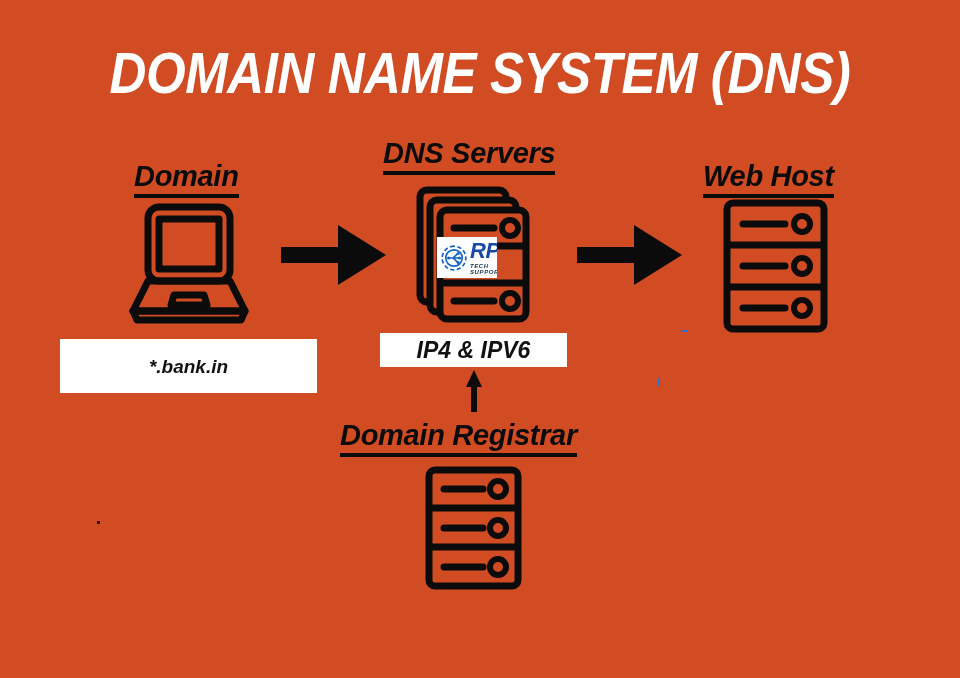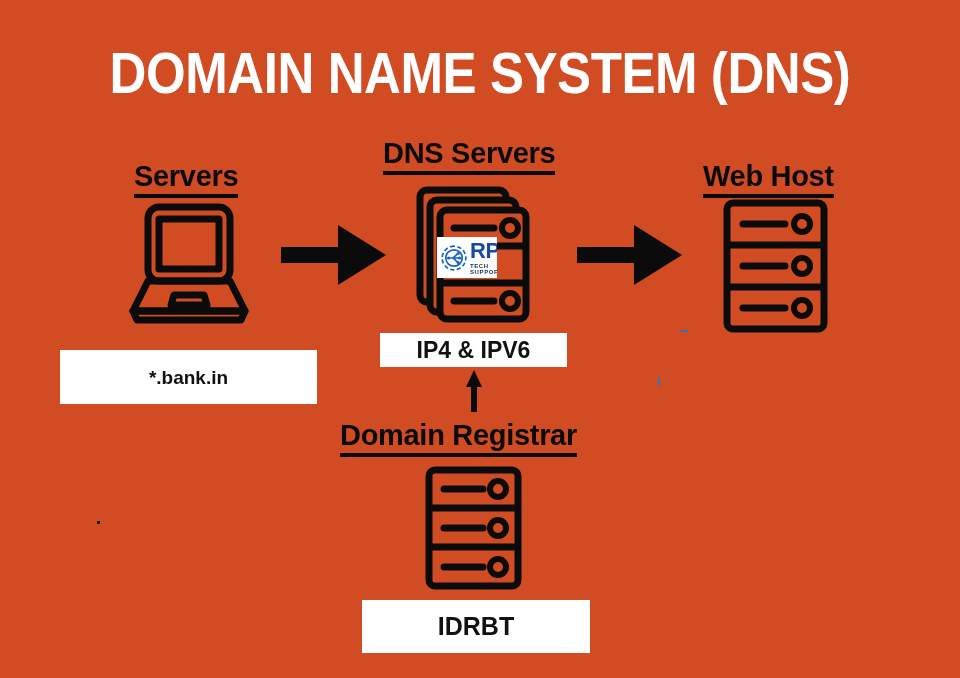--- a/index.html
+++ b/index.html
@@ -2,21 +2,21 @@
 <html><head>
 <meta charset="utf-8">
 <style>
   html,body{margin:0;padding:0;}
   body{
     width:960px;height:678px;overflow:hidden;
     background:#d24c23;
     font-family:"Liberation Sans", sans-serif;
     position:relative;
   }
-  .stage{position:absolute;inset:0;}
+  .stage{position:absolute;inset:0;font-style:italic;}
 
   
   .title{
     position:absolute;left:0;top:44px;width:960px;
     text-align:center;
     color:#ffffff;
     font-weight:bold;
     font-size:58px;
     letter-spacing:-0.5px;
     line-height:1;
@@ -43,21 +43,21 @@
 
   
   .vbox{
     position:absolute;
     background:#ffffff;
     display:flex;align-items:center;justify-content:center;
     color:#111;
     font-weight:bold;
     line-height:1;
   }
-  .vbox-bank{left:60px;top:350px;width:257px;height:54px;font-size:19px;}
+  .vbox-bank{left:60px;top:339px;width:257px;height:54px;font-size:19px;}
   .vbox-ip{left:380px;top:333px;width:187px;height:34px;font-size:23px;}
   .vbox-idrbt{left:362px;top:600px;width:228px;height:53px;font-size:25px;}
 
   
   .h-arrow{position:absolute;height:70px;}
   .h-arrow .shaft{
     position:absolute;left:0;top:27px;height:16px;background:#0b0b0b;
   }
   .h-arrow .head{
     position:absolute;top:5px;
@@ -122,21 +122,21 @@
   .art-b1{left:681px;top:330px;width:7px;height:2px;background:#2f6fd0;}
   .art-b2{left:658px;top:378px;width:2px;height:8px;background:#2f6fd0;}
 </style>
 </head>
 <body>
 
 <div class="stage">
 
   <div class="title">DOMAIN NAME SYSTEM (DNS)</div>
 
-  <div class="caption cap-visitor">Servers</div>
+  <div class="caption cap-visitor">Domain</div>
 
   <div class="laptop">
     <svg viewBox="0 0 124 122" width="124" height="122" aria-hidden="true">
       <g fill="none" stroke="#0b0b0b" stroke-width="7" stroke-linejoin="round">
         <rect x="21" y="4" width="82" height="74" rx="11"></rect>
         <rect x="32" y="16" width="60" height="50"></rect>
         <path d="M21 78 L6 108 L118 108 L103 78 Z"></path>
         <path d="M44 102 L47 92 L77 92 L80 102 Z"></path>
         <path d="M6 108 L118 108 L114 117 L10 117 Z"></path>
       </g>
@@ -245,19 +245,18 @@
         <line x1="19" y1="101" x2="58" y2="101"></line>
       </g>
       <g fill="none" stroke="#0b0b0b" stroke-width="6">
         <circle cx="73" cy="23" r="8"></circle>
         <circle cx="73" cy="62" r="8"></circle>
         <circle cx="73" cy="101" r="8"></circle>
       </g>
     </svg>
   </div>
 
-  <div class="vbox vbox-idrbt">IDRBT</div>
 
   <div class="artifact art-dot"></div>
   <div class="artifact art-b1"></div>
   <div class="artifact art-b2"></div>
 
 </div>
 
 </body></html>

